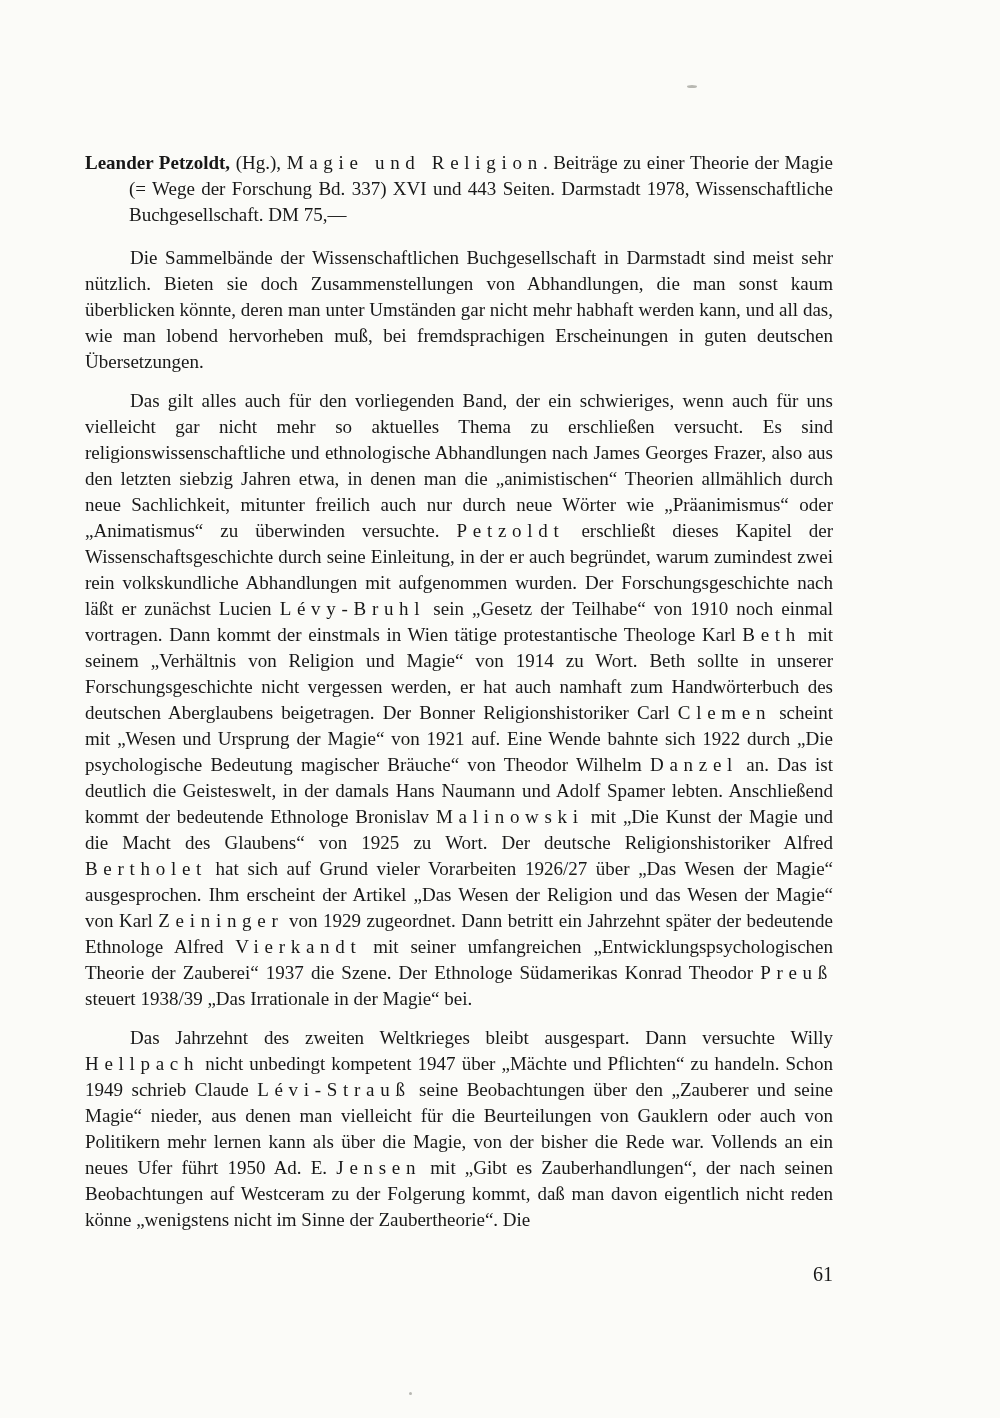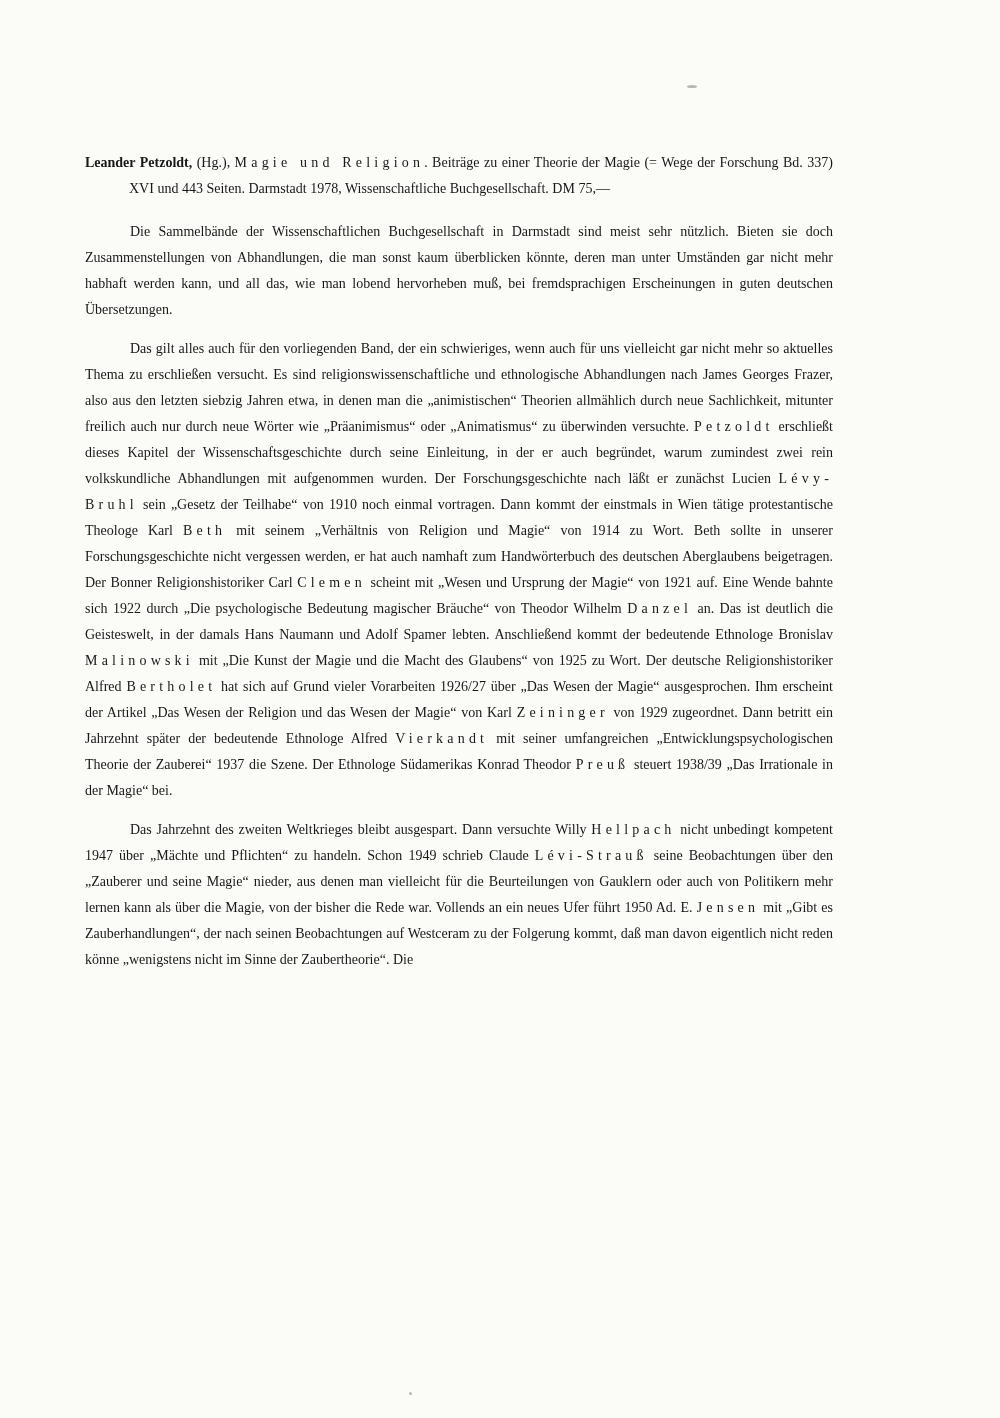--- a/index.html
+++ b/index.html
@@ -19,21 +19,21 @@
   }
   .content {
     position: absolute;
     left: 85px;
     top: 150px;
     width: 748px;
   }
   .content p {
     margin: 0 0 13px 0;
     text-align: justify;
-    font-size: 14px;
+    font-size: 19px;
     line-height: 26px;
   }
   .reference {
     padding-left: 44px;
     text-indent: -44px;
     margin-bottom: 17px !important;
   }
   .body-para {
     text-indent: 45px;
   }
@@ -63,15 +63,16 @@
   <div class="content">
 
     <p class="reference"><span class="seg-bold">Leander Petzoldt,</span><span class="seg-normal"> (Hg.), </span><span class="seg-spaced">Magie und Religion</span><span class="seg-normal">. Beiträge zu einer Theorie der Magie (= Wege der Forschung Bd. 337) XVI und 443 Seiten. Darmstadt 1978, Wissenschaftliche Buchgesellschaft. DM 75,—</span></p>
 
     <p class="body-para"><span class="seg-normal">Die Sammelbände der Wissenschaftlichen Buchgesellschaft in Darmstadt sind meist sehr nützlich. Bieten sie doch Zusammenstellungen von Abhandlungen, die man sonst kaum überblicken könnte, deren man unter Umständen gar nicht mehr habhaft werden kann, und all das, wie man lobend hervorheben muß, bei fremdsprachigen Erscheinungen in guten deutschen Übersetzungen.</span></p>
 
     <p class="body-para"><span class="seg-normal">Das gilt alles auch für den vorliegenden Band, der ein schwieriges, wenn auch für uns vielleicht gar nicht mehr so aktuelles Thema zu erschließen versucht. Es sind religionswissenschaftliche und ethnologische Abhandlungen nach James Georges Frazer, also aus den letzten siebzig Jahren etwa, in denen man die „animistischen“ Theorien allmählich durch neue Sachlichkeit, mitunter freilich auch nur durch neue Wörter wie „Präanimismus“ oder „Animatismus“ zu überwinden versuchte. </span><span class="seg-spaced">Petzoldt</span><span class="seg-normal"> erschließt dieses Kapitel der Wissenschaftsgeschichte durch seine Einleitung, in der er auch begründet, warum zumindest zwei rein volkskundliche Abhandlungen mit aufgenommen wurden. Der Forschungsgeschichte nach läßt er zunächst Lucien </span><span class="seg-spaced">Lévy-Bruhl</span><span class="seg-normal"> sein „Gesetz der Teilhabe“ von 1910 noch einmal vortragen. Dann kommt der einstmals in Wien tätige protestantische Theologe Karl </span><span class="seg-spaced">Beth</span><span class="seg-normal"> mit seinem „Verhältnis von Religion und Magie“ von 1914 zu Wort. Beth sollte in unserer Forschungsgeschichte nicht vergessen werden, er hat auch namhaft zum Handwörterbuch des deutschen Aberglaubens beigetragen. Der Bonner Religionshistoriker Carl </span><span class="seg-spaced">Clemen</span><span class="seg-normal"> scheint mit „Wesen und Ursprung der Magie“ von 1921 auf. Eine Wende bahnte sich 1922 durch „Die psychologische Bedeutung magischer Bräuche“ von Theodor Wilhelm </span><span class="seg-spaced">Danzel</span><span class="seg-normal"> an. Das ist deutlich die Geisteswelt, in der damals Hans Naumann und Adolf Spamer lebten. Anschließend kommt der bedeutende Ethnologe Bronislav </span><span class="seg-spaced">Malinowski</span><span class="seg-normal"> mit „Die Kunst der Magie und die Macht des Glaubens“ von 1925 zu Wort. Der deutsche Religionshistoriker Alfred </span><span class="seg-spaced">Bertholet</span><span class="seg-normal"> hat sich auf Grund vieler Vorarbeiten 1926/27 über „Das Wesen der Magie“ ausgesprochen. Ihm erscheint der Artikel „Das Wesen der Religion und das Wesen der Magie“ von Karl </span><span class="seg-spaced">Zeininger</span><span class="seg-normal"> von 1929 zugeordnet. Dann betritt ein Jahrzehnt später der bedeutende Ethnologe Alfred </span><span class="seg-spaced">Vierkandt</span><span class="seg-normal"> mit seiner umfangreichen „Entwicklungspsychologischen Theorie der Zauberei“ 1937 die Szene. Der Ethnologe Südamerikas Konrad Theodor </span><span class="seg-spaced">Preuß</span><span class="seg-normal"> steuert 1938/39 „Das Irrationale in der Magie“ bei.</span></p>
 
     <p class="body-para"><span class="seg-normal">Das Jahrzehnt des zweiten Weltkrieges bleibt ausgespart. Dann versuchte Willy </span><span class="seg-spaced">Hellpach</span><span class="seg-normal"> nicht unbedingt kompetent 1947 über „Mächte und Pflichten“ zu handeln. Schon 1949 schrieb Claude </span><span class="seg-spaced">Lévi-Strauß</span><span class="seg-normal"> seine Beobachtungen über den „Zauberer und seine Magie“ nieder, aus denen man vielleicht für die Beurteilungen von Gauklern oder auch von Politikern mehr lernen kann als über die Magie, von der bisher die Rede war. Vollends an ein neues Ufer führt 1950 Ad. E. </span><span class="seg-spaced">Jensen</span><span class="seg-normal"> mit „Gibt es Zauberhandlungen“, der nach seinen Beobachtungen auf Westceram zu der Folgerung kommt, daß man davon eigentlich nicht reden könne „wenigstens nicht im Sinne der Zaubertheorie“. Die</span></p>
 
+    <div class="page-number">61</div>
 
   </div>
 </div>
 
 </body></html>

